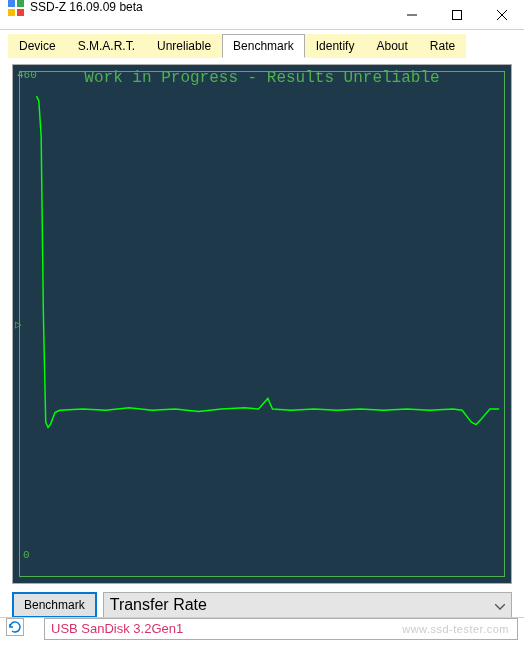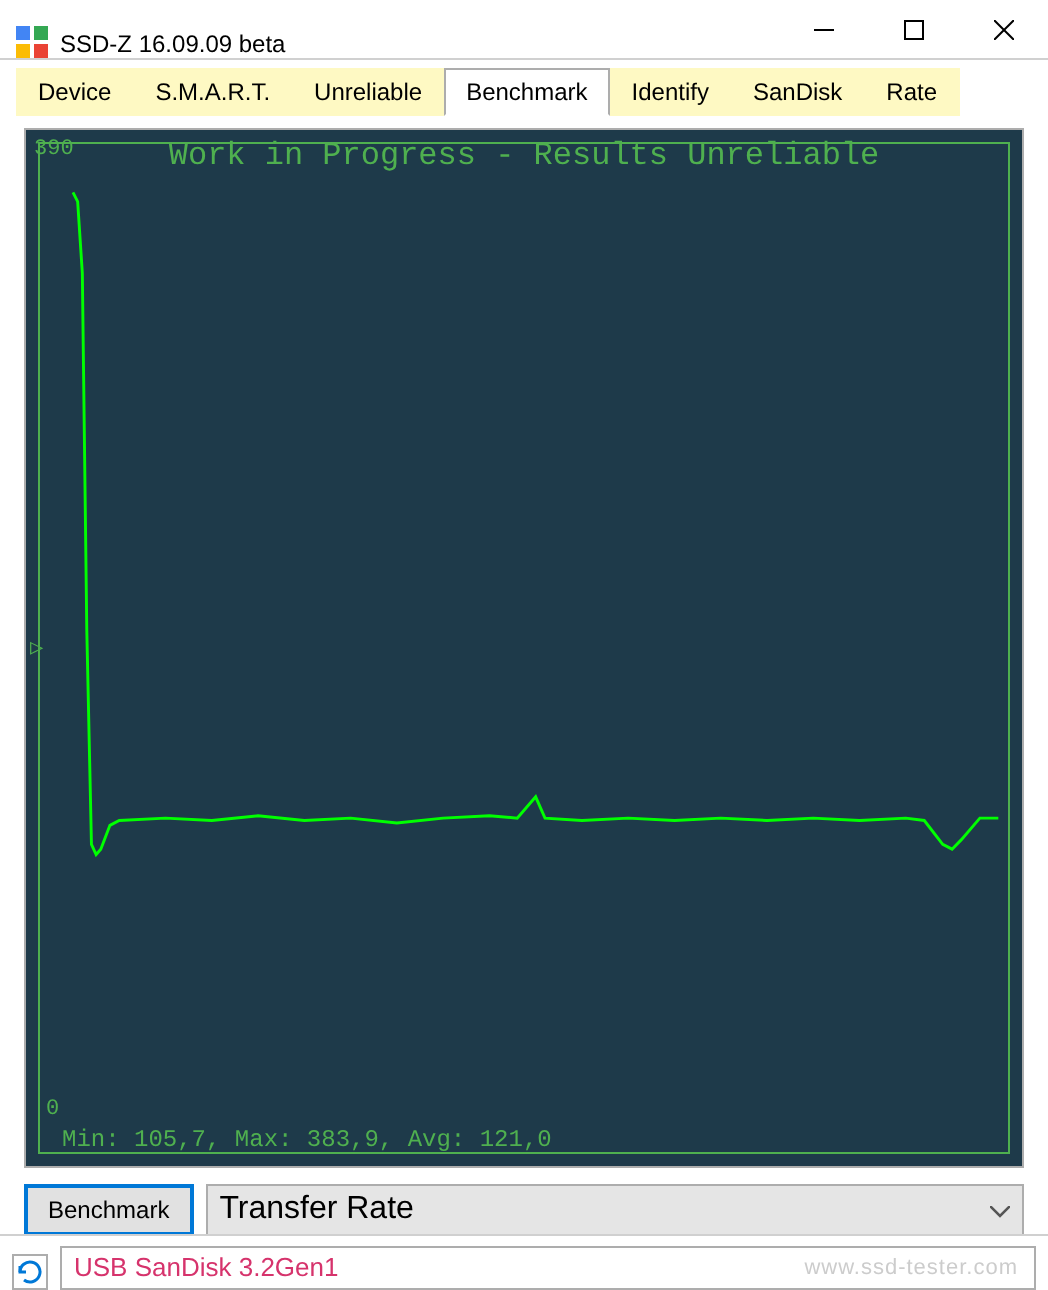--- a/index.html
+++ b/index.html
@@ -1,38 +1,38 @@
 <!DOCTYPE html>
 <html><head>
 <meta charset="utf-8">
 <style>
 *{margin:0;padding:0;box-sizing:border-box;font-family:"Segoe UI",Tahoma,sans-serif}
 body{background:#fff;width:524px;height:645px;overflow:hidden;position:relative}
-.titlebar{height:30px;display:flex;align-items:flex-end;padding-left:8px;background:#fff;border-bottom:1px solid #d0d0d0}
+.titlebar{height:30px;display:flex;align-items:flex-start;padding-left:8px;background:#fff;border-bottom:1px solid #d0d0d0}
 .app-icon{width:16px;height:16px;margin-right:6px;display:inline-block}
 .app-icon svg{display:block}
 .title-text{font-size:12px;color:#000;flex:1}
 .win-controls{display:flex;height:100%}
 .win-btn{width:45px;height:30px;display:flex;align-items:center;justify-content:center;font-size:13px;color:#000;cursor:pointer}
 .tabrow{display:flex;padding:4px 8px 0 8px;gap:0;background:#fff}
 .tab{padding:4px 10px;font-size:12px;color:#000;border:1px solid transparent;cursor:pointer;background:#fef9c3}
 .tab.active{border:1px solid #adadad;border-bottom:1px solid #fff;background:#fff;position:relative;z-index:2}
 .content{padding:6px 12px 8px 12px}
 .chart-box{border:1px solid #adadad;background:#1e3a4a;height:520px;position:relative;padding:6px}
 .chart-inner{position:absolute;inset:6px;border:1px solid #4fb04f}
 .chart-title{position:absolute;top:4px;left:0;right:0;text-align:center;font-family:"Courier New",monospace;font-size:16px;color:#4fb04f}
 .y-max{position:absolute;top:4px;left:4px;font-family:"Courier New",monospace;font-size:11px;color:#4fb04f}
 .y-axis-label{position:absolute;left:2px;top:50%;transform:translateY(-50%);font-family:"Courier New",monospace;font-size:11px;color:#4fb04f}
 .y-min{position:absolute;bottom:22px;left:10px;font-family:"Courier New",monospace;font-size:11px;color:#4fb04f}
 .stats{position:absolute;bottom:6px;left:18px;font-family:"Courier New",monospace;font-size:12px;color:#4fb04f}
 .chart-svg{position:absolute;inset:6px;width:calc(100% - 12px);height:calc(100% - 12px)}
 .controls{display:flex;gap:6px;margin-top:8px}
 .bench-btn{padding:4px 10px;font-size:12px;border:2px solid #0078d7;background:#e1e1e1;cursor:pointer}
 .dropdown{flex:1;padding:3px 6px;font-size:16px;border:1px solid #adadad;background:#e5e5e5;display:flex;align-items:center;justify-content:space-between;cursor:pointer}
-.statusbar{position:absolute;bottom:0;left:0;right:0;height:28px;border-top:1px solid #d0d0d0;display:flex;align-items:flex-end;padding:0 6px;gap:6px}
+.statusbar{position:absolute;bottom:0;left:0;right:0;height:28px;border-top:1px solid #d0d0d0;display:flex;align-items:flex-start;padding:0 6px;gap:20px}
 .refresh-icon{width:18px;height:18px;display:flex;align-items:center;justify-content:center;cursor:pointer;border:1px solid #adadad}
 .status-text{flex:1;font-family:"Courier New",monospace;font-size:13px;color:#d6336c;border:1px solid #adadad;padding:2px 6px;position:relative;background:#fff}
 .watermark{position:absolute;right:8px;top:50%;transform:translateY(-50%);font-size:11px;color:#ccc;letter-spacing:0.5px}
 </style>
 </head>
 <body>
 
 <div class="titlebar">
   <span class="app-icon">
     <svg width="16" height="16" viewBox="0 0 16 16">
@@ -62,32 +62,31 @@
       </div>
   </div>
 </div>
 
 <div class="tabrow">
   <div class="tab">Device</div>
   <div class="tab">S.M.A.R.T.</div>
   <div class="tab">Unreliable</div>
   <div class="tab active">Benchmark</div>
   <div class="tab">Identify</div>
-  <div class="tab">SanDisk</div>
+  <div class="tab">About</div>
   <div class="tab">Rate</div>
 </div>
 
 <div class="content">
   <div class="chart-box">
     <div class="chart-inner"></div>
     <div class="chart-title">Work in Progress - Results Unreliable</div>
-    <div class="y-max">390</div>
+    <div class="y-max">460</div>
     <div class="y-axis-label">▷</div>
     <div class="y-min">0</div>
-    <div class="stats">Min: 105,7, Max: 383,9, Avg: 121,0</div>
     <svg class="chart-svg" viewBox="0 0 500 508" preserveAspectRatio="none">
       <polyline id="chart-line" fill="none" stroke="#00ff00" stroke-width="1.5" points="18.0,25.3 20.4,29.9 22.8,65.8 25.1,245.0 27.5,352.6 29.9,357.7 32.3,355.0 37.0,343.0 41.8,340.6 65.6,339.4 89.4,340.6 113.2,338.2 137.0,340.6 160.8,339.4 184.6,341.8 208.4,339.4 232.2,338.2 246.5,339.4 256.0,328.7 260.8,339.4 279.8,340.6 303.6,339.4 327.4,340.6 351.2,339.4 375.0,340.6 398.8,339.4 422.6,340.6 446.4,339.4 455.9,340.6 465.4,352.6 470.2,355.0 475.0,350.2 484.5,339.4 494.0,339.4"></polyline>
     </svg>
   </div>
 
   <div class="controls">
     <button class="bench-btn">Benchmark</button>
     <div class="dropdown">
       <span>Transfer Rate</span>
       <span><svg width="10" height="6" viewBox="0 0 10 6">

